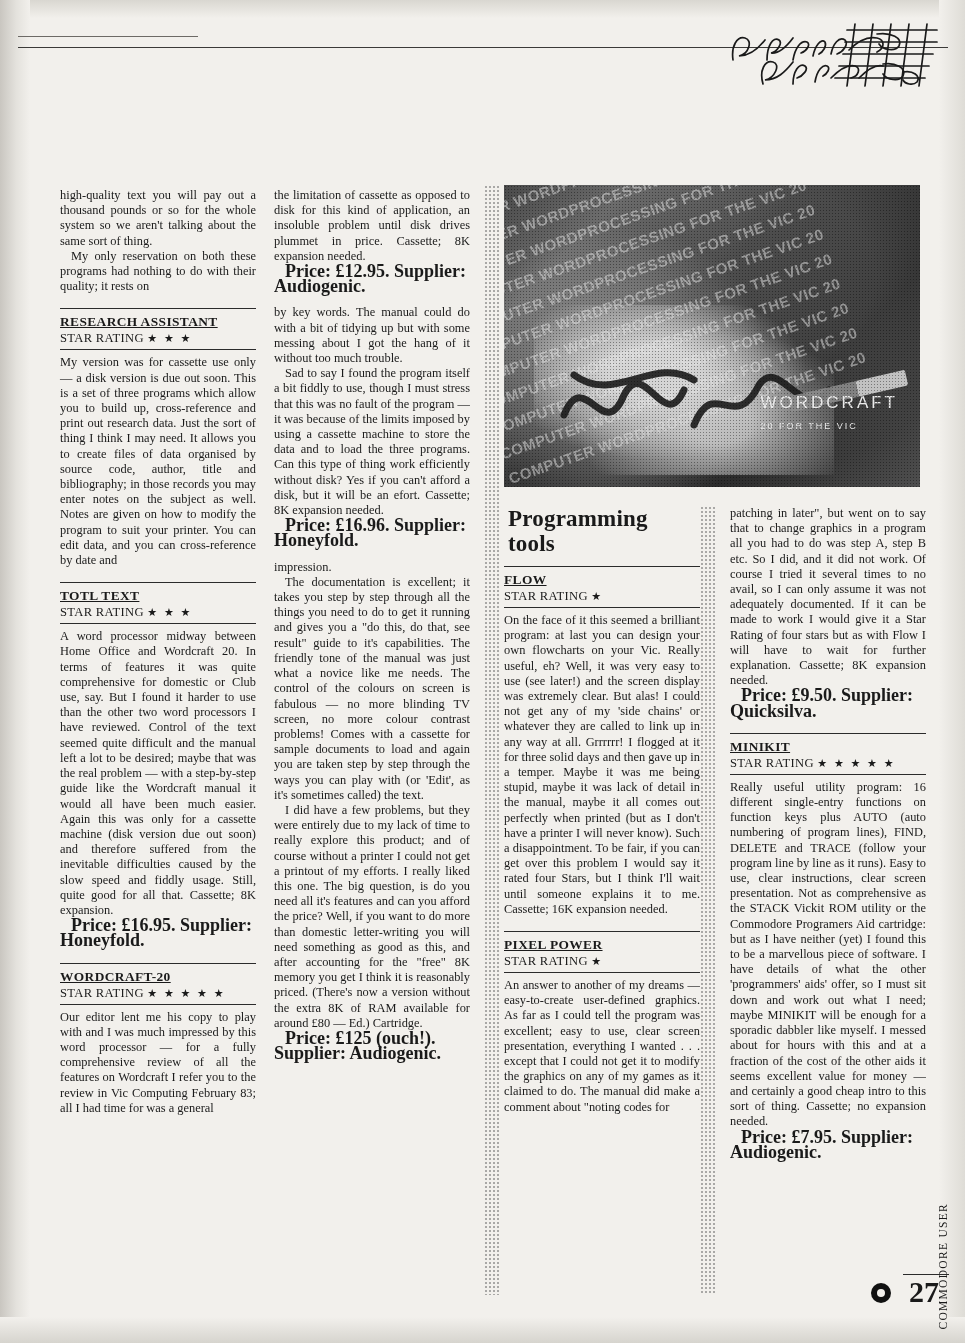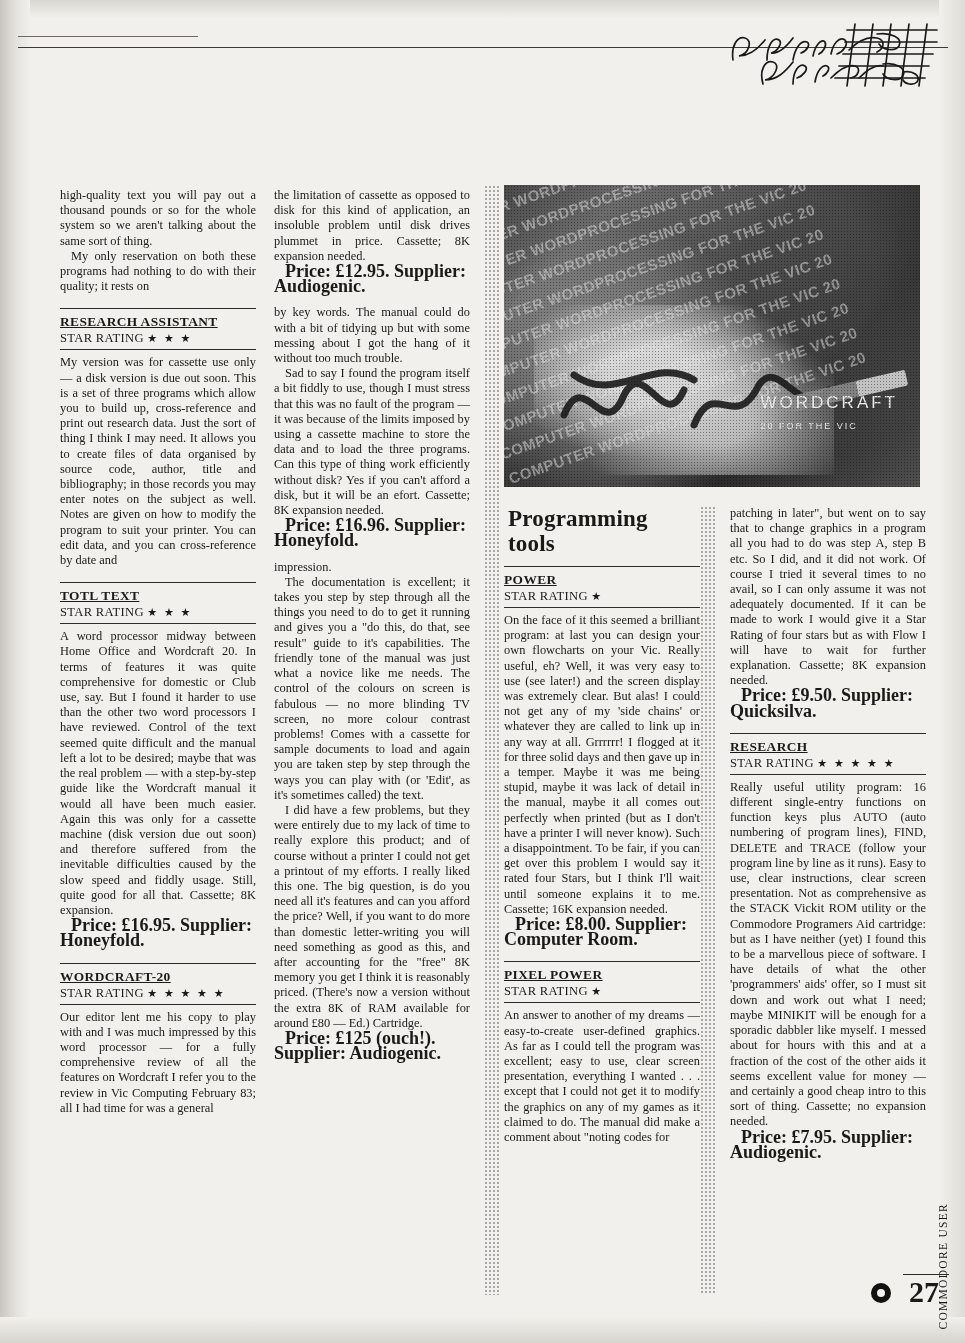--- a/index.html
+++ b/index.html
@@ -419,49 +419,48 @@
       <p>The documentation is excellent; it takes you step by step through all the things you need to do to get it running and gives you a "do this, do that, see result" guide to it's capabilities. The friendly tone of the manual was just what a novice like me needs. The control of the colours on screen is fabulous — no more blinding TV screen, no more colour contrast problems! Comes with a cassette for sample documents to load and again you are taken step by step through the ways you can play with (or 'Edit', as it's sometimes called) the text.</p>
       <p>I did have a few problems, but they were entirely due to my lack of time to really explore this product; and of course without a printer I could not get a printout of my efforts. I really liked this one. The big question, is do you need all it's features and can you afford the price? Well, if you want to do more than domestic letter-writing you will need something as good as this, and after accounting for the "free" 8K memory you get I think it is reasonably priced. (There's now a version without the extra 8K of RAM available for around £80 — Ed.) Cartridge.</p>
       <p class="price">Price: £125 (ouch!). Supplier: Audiogenic.</p>
     </div>
 
     <div class="col col3" style="top:318px;">
       <div class="big-head">Programming tools</div>
 
       <div class="sec" style="margin-top:4px;">
         <div class="sec-rule"></div>
-        <div class="sec-title">POWER</div>
+        <div class="sec-title">FLOW</div>
         <div class="star-line">
           <span>STAR RATING</span>
           <span class="stars">★</span>
         </div>
         <div class="sec-underrule"></div>
         <p>On the face of it this seemed a brilliant program: at last you can design your own flowcharts on your Vic. Really useful, eh? Well, it was very easy to use (see later!) and the screen display was extremely clear. But alas! I could not get any of my 'side chains' or whatever they are called to link up in any way at all. Grrrrrr! I flogged at it for three solid days and then gave up in a temper. Maybe it was me being stupid, maybe it was lack of detail in the manual, maybe it all comes out perfectly when printed (but as I don't have a printer I will never know). Such a disappointment. To be fair, if you can get over this problem I would say it rated four Stars, but I think I'll wait until someone explains it to me. Cassette; 16K expansion needed.</p>
-        <p class="price">Price: £8.00. Supplier: Computer Room.</p>
       </div>
 
       <div class="sec">
         <div class="sec-rule"></div>
         <div class="sec-title">PIXEL POWER</div>
         <div class="star-line">
           <span>STAR RATING</span>
           <span class="stars">★</span>
         </div>
         <div class="sec-underrule"></div>
         <p>An answer to another of my dreams — easy-to-create user-defined graphics. As far as I could tell the program was excellent; easy to use, clear screen presentation, everything I wanted . . . except that I could not get it to modify the graphics on any of my games as it claimed to do. The manual did make a comment about "noting codes for</p>
       </div>
     </div>
 
     <div class="col col4" style="top:318px;">
       <p>patching in later", but went on to say that to change graphics in a program all you had to do was step A, step B etc. So I did, and it did not work. Of course I tried it several times to no avail, so I can only assume it was not adequately documented. If it can be made to work I would give it a Star Rating of four stars but as with Flow I will have to wait for further explanation. Cassette; 8K expansion needed.</p>
       <p class="price">Price: £9.50. Supplier: Quicksilva.</p>
 
       <div class="sec">
         <div class="sec-rule"></div>
-        <div class="sec-title">RESEARCH</div>
+        <div class="sec-title">MINIKIT</div>
         <div class="star-line">
           <span>STAR RATING</span>
           <span class="stars">★ ★ ★ ★ ★</span>
         </div>
         <div class="sec-underrule"></div>
         <p>Really useful utility program: 16 different single-entry functions on function keys plus AUTO (auto numbering of program lines), FIND, DELETE and TRACE (follow your program line by line as it runs). Easy to use, clear instructions, clear screen presentation. Not as comprehensive as the STACK Vickit ROM utility or the Commodore Programers Aid cartridge: but as I have neither (yet) I found this to be a marvellous piece of software. I have details of what the other 'programmers' aids' offer, so I must sit down and work out what I need; maybe MINIKIT will be enough for a sporadic dabbler like myself. I messed about for hours with this and at a fraction of the cost of the other aids it seems excellent value for money — and certainly a good cheap intro to this sort of thing. Cassette; no expansion needed.</p>
         <p class="price">Price: £7.95. Supplier: Audiogenic.</p>
       </div>
     </div>
 

